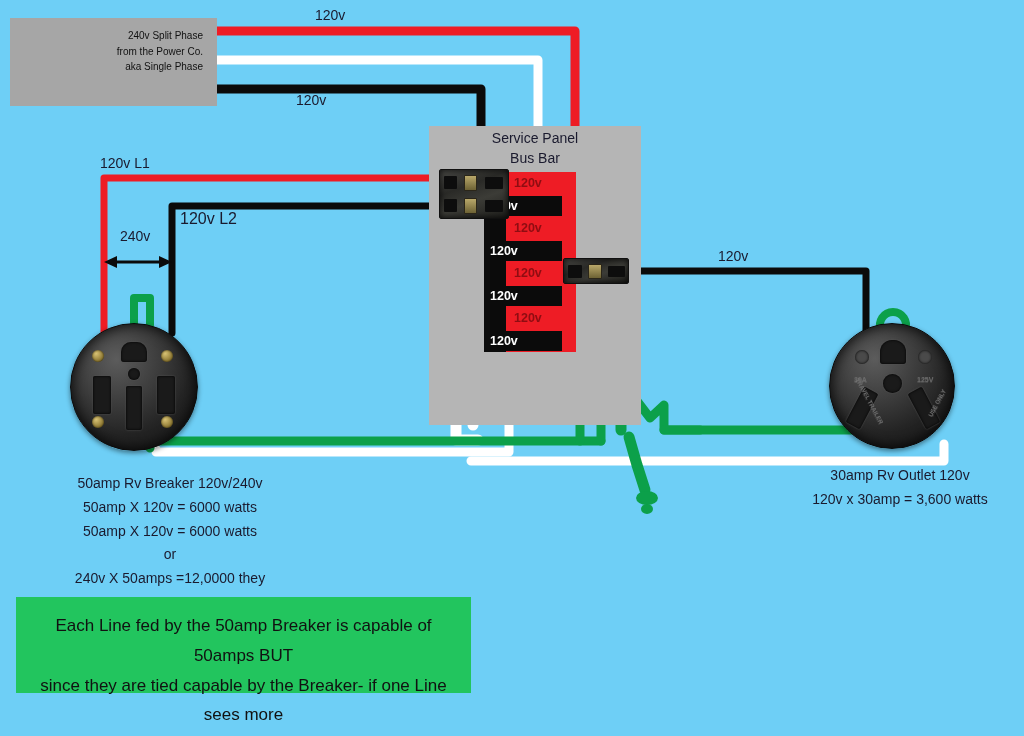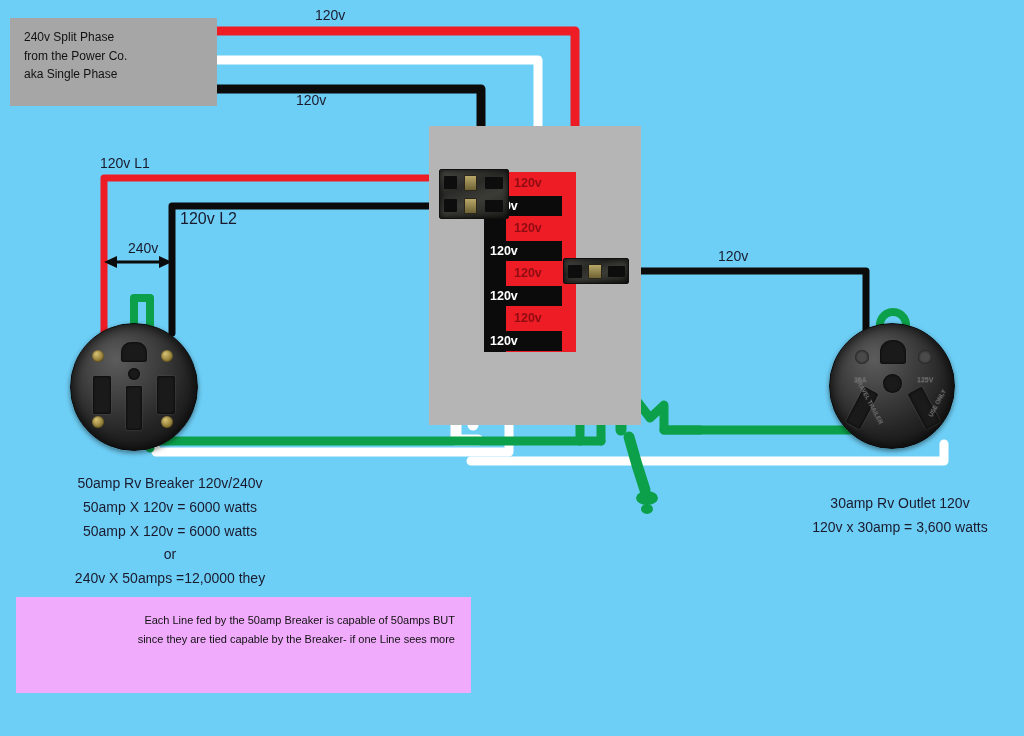--- a/index.html
+++ b/index.html
@@ -21,32 +21,32 @@
     font-family: "Liberation Sans", sans-serif;
     white-space: nowrap;
     line-height: 1.25;
   }
 
   
   .infobox {
     position: absolute;
     background: #a6a6a6;
     color: #111;
-    text-align: left;
-    font-size: 12px;
+    text-align: right;
+    font-size: 10px;
     line-height: 1.55;
     padding: 10px 14px;
     box-sizing: border-box;
   }
   #source-box { left: 10px; top: 18px; width: 207px; height: 88px; }
   #note-box {
     left: 16px; top: 597px; width: 455px; height: 96px;
-    background: #f0abfc;
-    text-align: right;
-    font-size: 11px;
+    background: #22c55e;
+    text-align: center;
+    font-size: 17px;
     line-height: 1.75;
     padding: 14px 16px;
   }
 
   
   #panel {
     position: absolute;
     left: 429px; top: 126px;
     width: 212px; height: 299px;
     background: #b5b5b5;
@@ -143,21 +143,21 @@
 
   .caption {
     position: absolute;
     text-align: center;
     font-size: 14px;
     color: #1a1a2e;
     line-height: 1.7;
     white-space: nowrap;
   }
   #cap-50 { left: 40px; top: 472px; width: 260px; }
-  #cap-30 { left: 790px; top: 492px; width: 220px; }
+  #cap-30 { left: 790px; top: 464px; width: 220px; }
 
   .arrowlbl { position: absolute; font-size: 14px; color: #1a1a2e; }
 </style>
 </head>
 <body>
 
 <div id="canvas">
 
   <svg width="1024" height="736" style="position:absolute;left:0;top:0;">
 
@@ -206,24 +206,28 @@
   <div class="infobox" id="source-box">
     <div>240v Split Phase</div>
     <div>from the Power Co.</div>
     <div>aka Single Phase</div>
   </div>
 
   <div class="lbl" style="left:315px; top:7px; font-size:14px;">120v</div>
   <div class="lbl" style="left:296px; top:92px; font-size:14px;">120v</div>
   <div class="lbl" style="left:100px; top:155px; font-size:14px;">120v L1</div>
   <div class="lbl" style="left:180px; top:209px; font-size:16px;">120v L2</div>
-  <div class="arrowlbl" style="left:120px; top:240px;margin-left:8px;">240v</div>
+  <div class="arrowlbl" style="left:120px; top:228px;">240v</div>
   <div class="lbl" style="left:718px; top:248px; font-size:14px;">120v</div>
 
   <div id="panel"></div>
+  <div id="panel-title">
+    <div>Service Panel</div>
+    <div>Bus Bar</div>
+  </div>
 
   <div id="busbar"></div>
   <div id="bus-black-spine"></div>
 
   <div class="bus-row red" style="top:172.0px">
     <span class="txt">120v</span>
   </div>
   <div class="bus-row black" style="top:194.5px">
     <span class="finger"></span>
     <span class="txt">120v</span>

